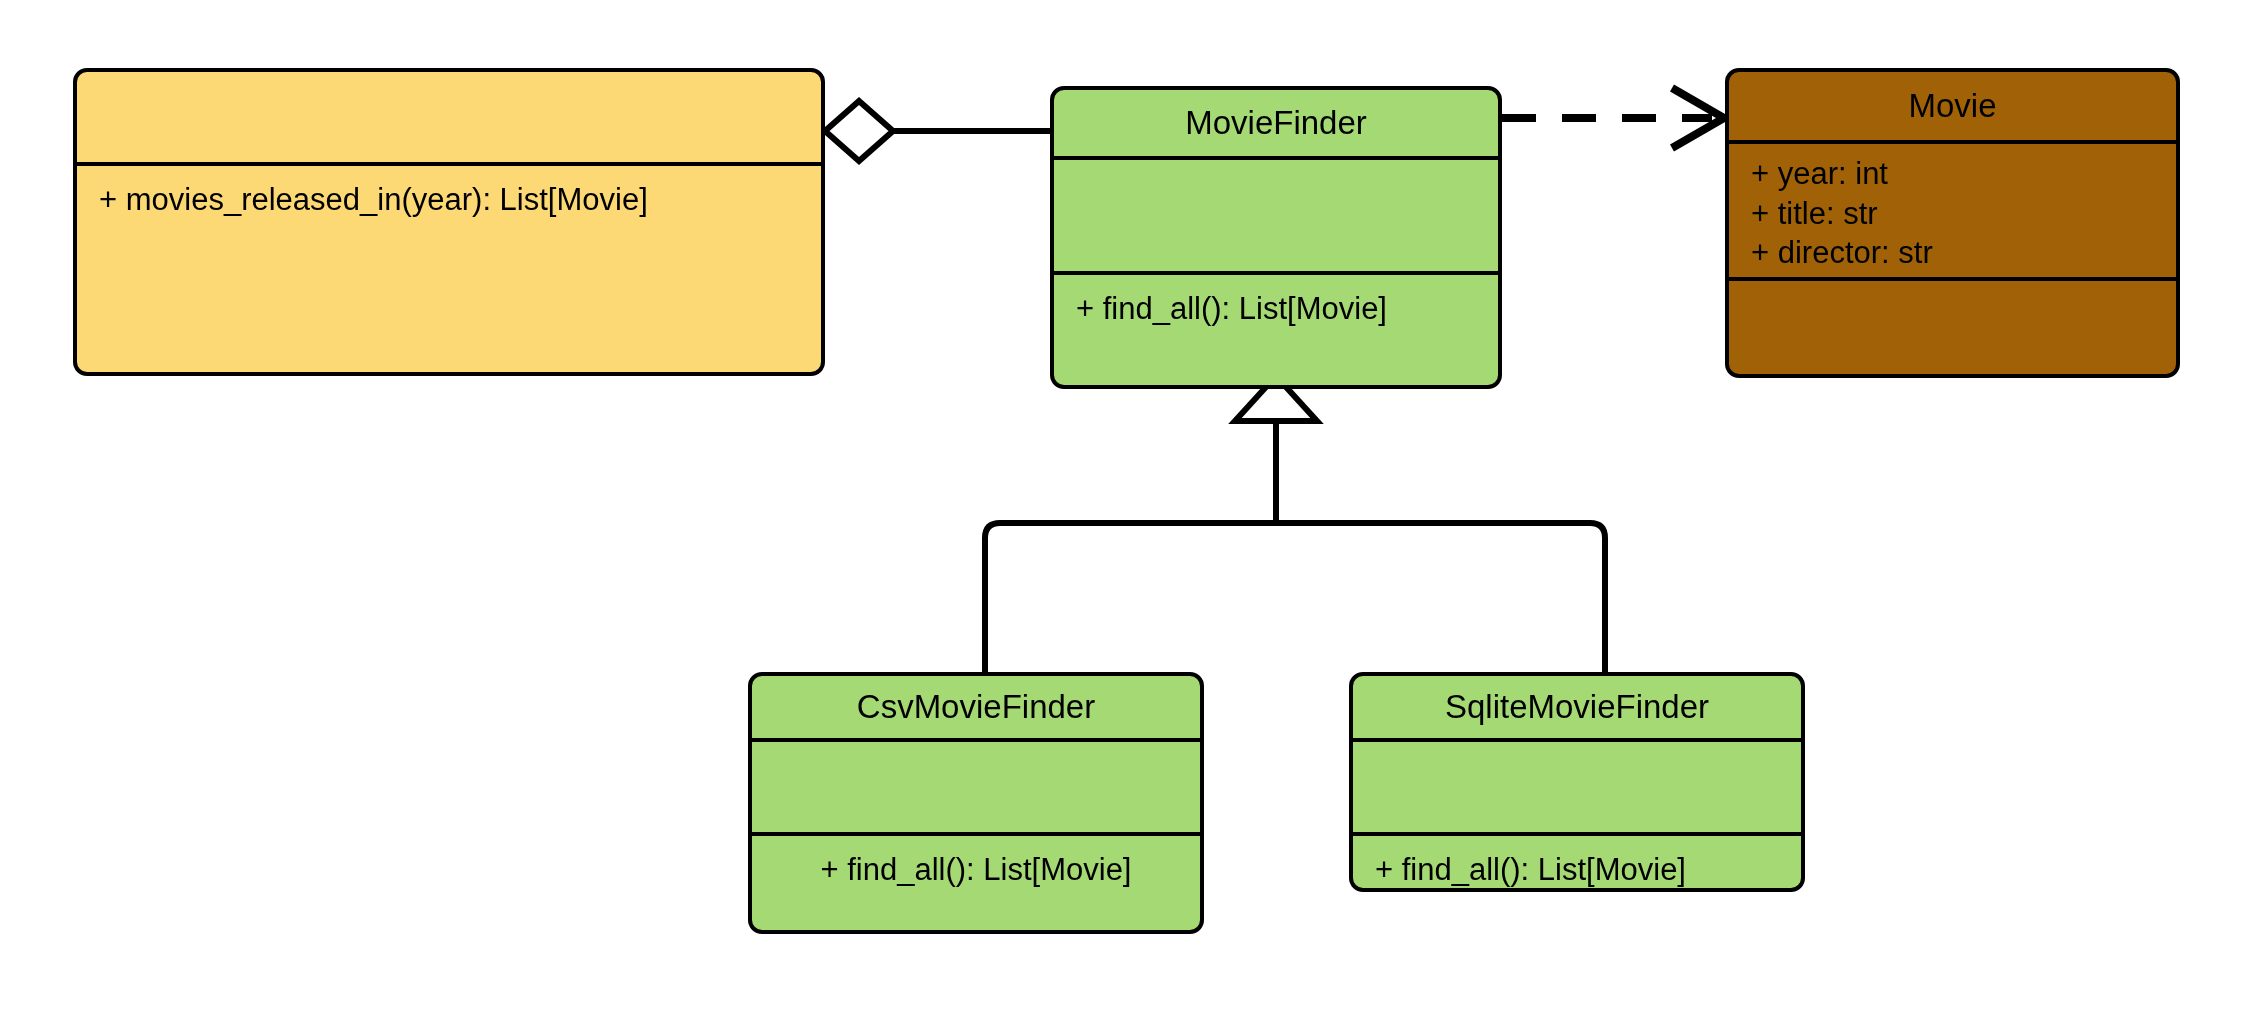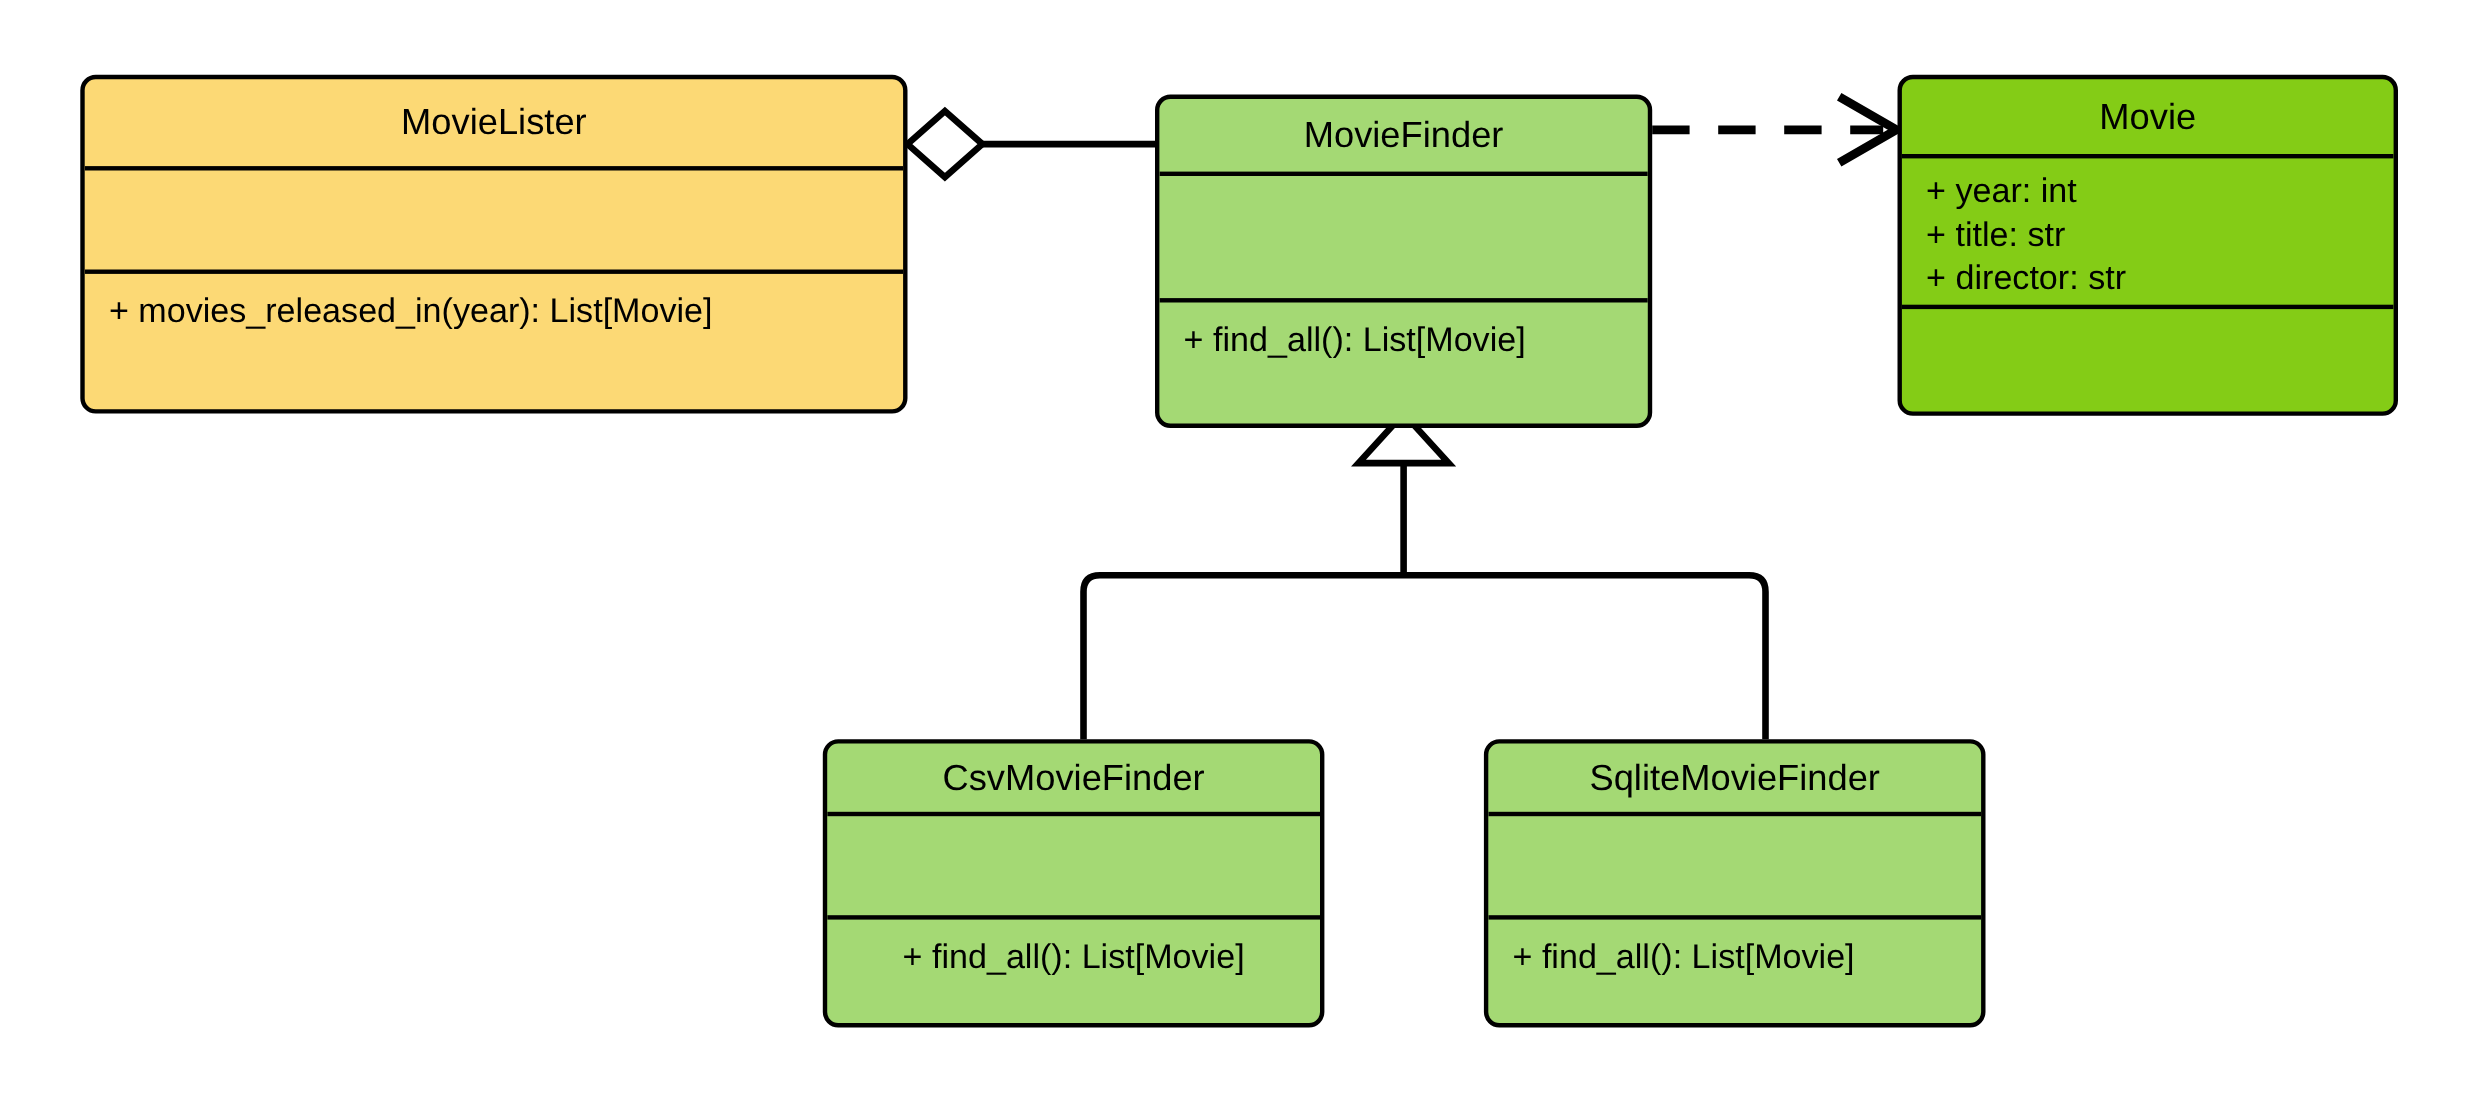--- a/index.html
+++ b/index.html
@@ -60,21 +60,21 @@
     white-space: nowrap;
   }
   .member-line {
     font-size: 31px;
     color: #000000;
     line-height: 1.28;
     white-space: nowrap;
   }
   .c-yellow { background: #fcd975; }
   .c-green  { background: #a4d974; }
-  .c-blue   { background: #84cc16; }
+  .c-blue   { background: #a16207; }
 </style>
 </head>
 <body>
 
 <div id="canvas">
 
   <svg id="edges" viewBox="0 0 2250 1011" width="2250" height="2250" preserveAspectRatio="none" style="width:2250px;height:1011px;">
 
     <g>
       <line x1="893" y1="131" x2="1050" y2="131" stroke="#000000" stroke-width="6"></line>
@@ -90,23 +90,20 @@
 
       <line x1="1276" y1="523" x2="1276" y2="420" stroke="#000000" stroke-width="6"></line>
 
       <path d="M 985 672 L 985 538 Q 985 523 1000 523 L 1590 523 Q 1605 523 1605 538 L 1605 672" fill="none" stroke="#000000" stroke-width="6" stroke-linecap="butt" stroke-linejoin="round"></path>
 
       <polygon points="1276,376 1317,421 1235,421" fill="#ffffff" stroke="#000000" stroke-width="6" stroke-linejoin="miter"></polygon>
     </g>
   </svg>
 
   <div class="uml-class c-yellow" style="left:73px; top:68px; width:752px; height:308px;">
-    <div class="compartment cmp-name" style="height:83px;">
-      <span class="class-title">MovieLister</span>
-    </div>
     <div class="compartment cmp-attrs" style="height:94px;"></div>
     <div class="compartment cmp-methods no-border-bottom" style="height:123px;">
       <div class="member-line">+ movies_released_in(year): List[Movie]</div>
     </div>
   </div>
 
   <div class="uml-class c-green" style="left:1050px; top:73px; width:452px; height:303px;margin-top:13px;">
     <div class="compartment cmp-name" style="height:70px;">
       <span class="class-title">MovieFinder</span>
     </div>
@@ -131,21 +128,21 @@
   <div class="uml-class c-green" style="left:748px; top:672px; width:456px; height:262px;text-align:center;">
     <div class="compartment cmp-name" style="height:66px;">
       <span class="class-title">CsvMovieFinder</span>
     </div>
     <div class="compartment cmp-attrs" style="height:94px;"></div>
     <div class="compartment cmp-methods no-border-bottom" style="height:94px;">
       <div class="member-line">+ find_all(): List[Movie]</div>
     </div>
   </div>
 
-  <div class="uml-class c-green" style="left:1349px; top:672px; width:456px; height:262px;">
+  <div class="uml-class c-green" style="left:1349px; top:672px; width:456px; height:220px;">
     <div class="compartment cmp-name" style="height:66px;">
       <span class="class-title">SqliteMovieFinder</span>
     </div>
     <div class="compartment cmp-attrs" style="height:94px;"></div>
     <div class="compartment cmp-methods no-border-bottom" style="height:94px;">
       <div class="member-line">+ find_all(): List[Movie]</div>
     </div>
   </div>
 
 </div>

